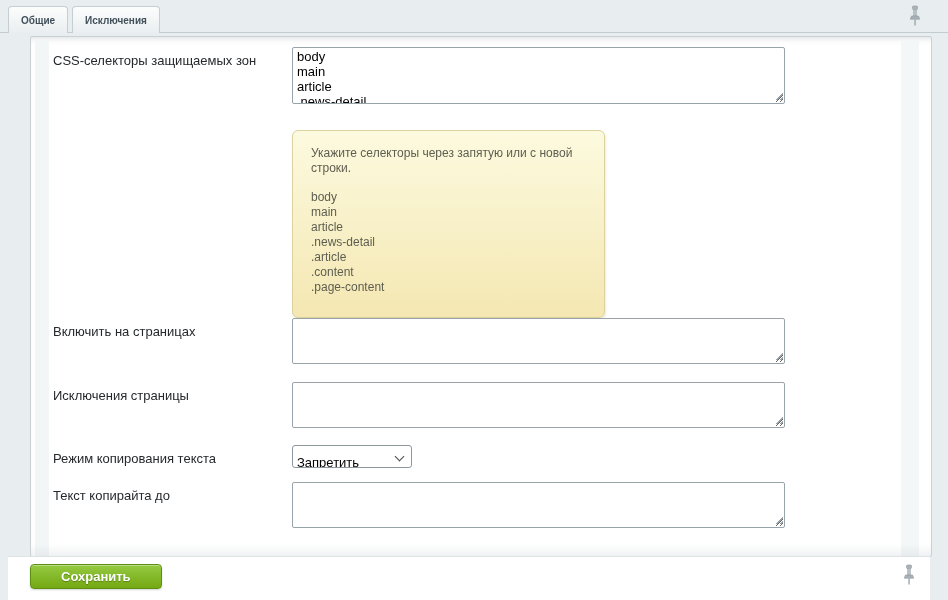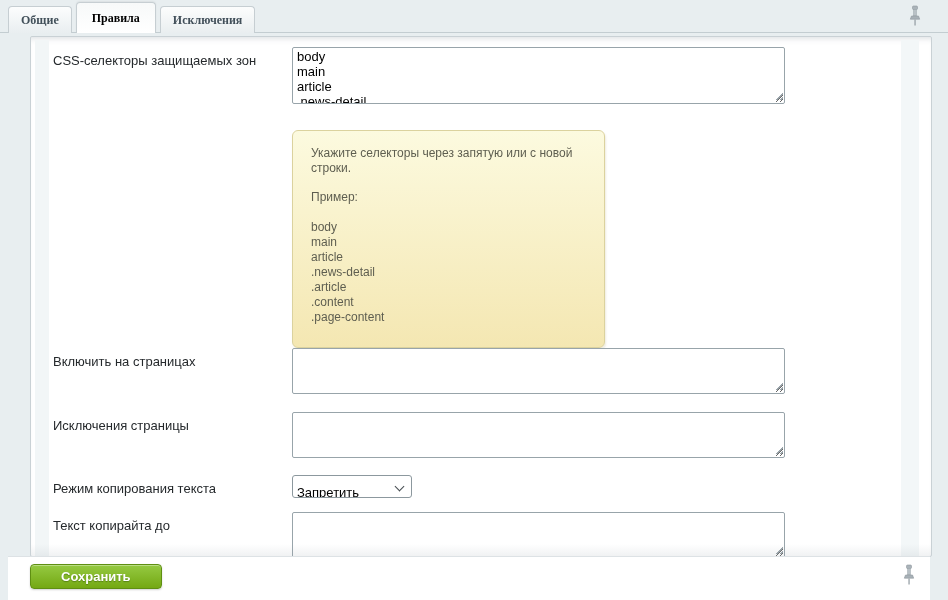--- a/index.html
+++ b/index.html
@@ -15,22 +15,22 @@
     position:absolute; top:0; left:0; right:0; height:33px;
     border-bottom:1px solid #c3cdd1;
   }
   .tabs { position:absolute; left:8px; bottom:-1px; display:flex; align-items:flex-end; }
   .tab {
     height:27px; display:flex; align-items:center;
     padding:0 12px; margin-right:4px;
     border:1px solid #c6ced2; border-bottom:none;
     border-radius:4px 4px 0 0;
     background:linear-gradient(#fcfdfd,#e9eef0);
-    font-size:12px; font-weight:bold; color:#42505a;
-    cursor:pointer; white-space:nowrap;font-family:Liberation Serif, serif;
+    font-size:10px; font-weight:bold; color:#42505a;
+    cursor:pointer; white-space:nowrap;
   }
   .tab.active {
     height:31px; padding:0 15px;
     background:linear-gradient(#f7f9f9,#ffffff);
     color:#000; position:relative; z-index:2;
     box-shadow:0 -1px 2px rgba(0,0,0,.06);
   }
   .pin-top { position:absolute; right:26px; top:5px; cursor:pointer; }
   .pin-bottom { position:absolute; right:14px; top:7px; cursor:pointer; }
   .pin-icon-svg { display:block; }
@@ -133,21 +133,20 @@
     box-shadow:inset 0 1px 0 rgba(255,255,255,.35), 0 1px 2px rgba(0,0,0,.18);
     cursor:pointer;
   }
 </style>
 </head>
 <body>
 
 <div class="tabbar">
   <div class="tabs">
     <div class="tab">Общие</div>
-    <div class="tab active">Правила</div>
     <div class="tab">Исключения</div>
   </div>
   <span class="pin-top">
     <svg class="pin-icon-svg" width="14" height="22" viewBox="0 0 14 22">
       <rect x="4.5" y="1" width="5" height="3.5" rx="1" fill="#aab3b9" stroke="#8e979d" stroke-width="0.6"></rect>
       <rect x="5.6" y="4.5" width="2.8" height="6.5" fill="#b9c1c6" stroke="#98a1a7" stroke-width="0.5"></rect>
       <path d="M3.5 11 h7 l1.2 3.2 h-9.4 z" fill="#a8b1b7" stroke="#8e979d" stroke-width="0.6"></path>
       <rect x="6.4" y="14.5" width="1.3" height="6" fill="#98a1a7"></rect>
     </svg>
   </span>
@@ -166,21 +165,20 @@
           <textarea class="ta-big" style="">body
 main
 article
 .news-detail
 .article</textarea>
         </span>
 
         
         <div class="hint-note">
           <p class="hint-intro">Укажите селекторы через запятую или с новой строки.</p>
-          <p class="hint-title">Пример:</p>
           <div class="hint-examples">body
 main
 article
 .news-detail
 .article
 .content
 .page-content</div>
         </div>
       </div>
     </div>

